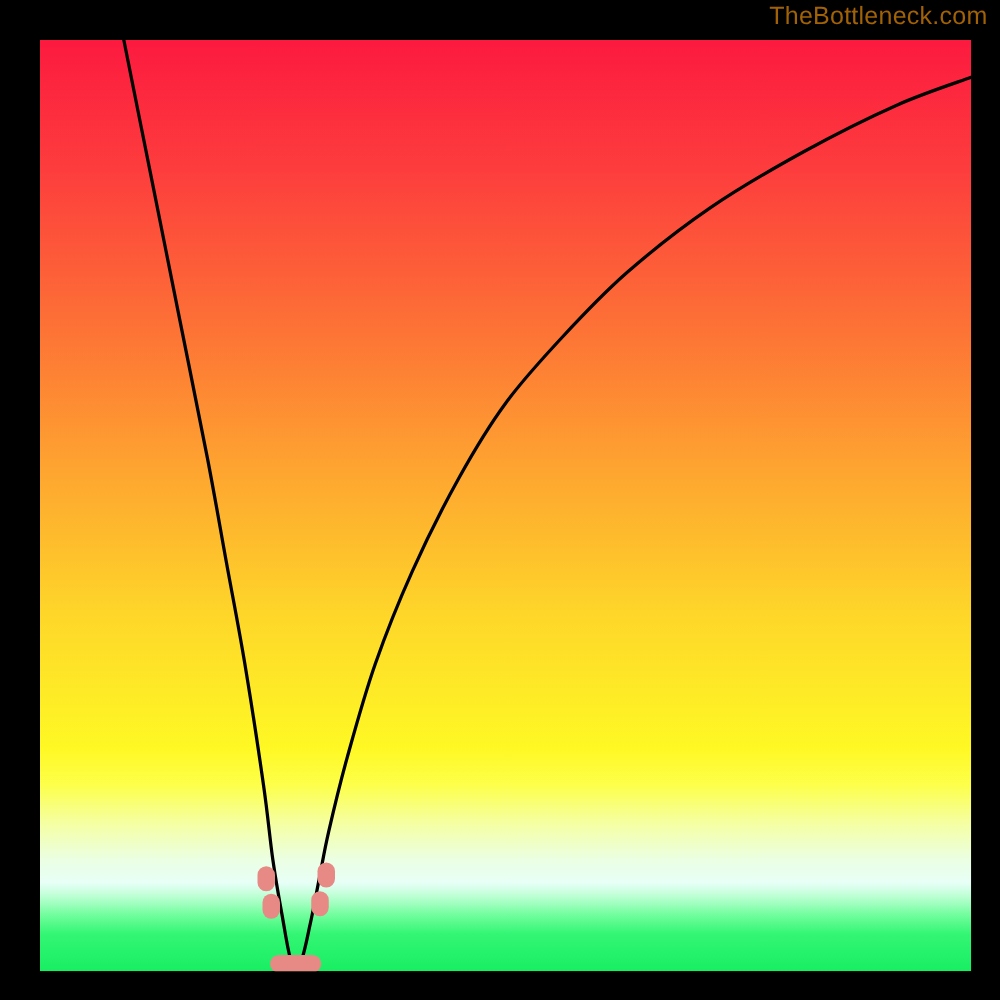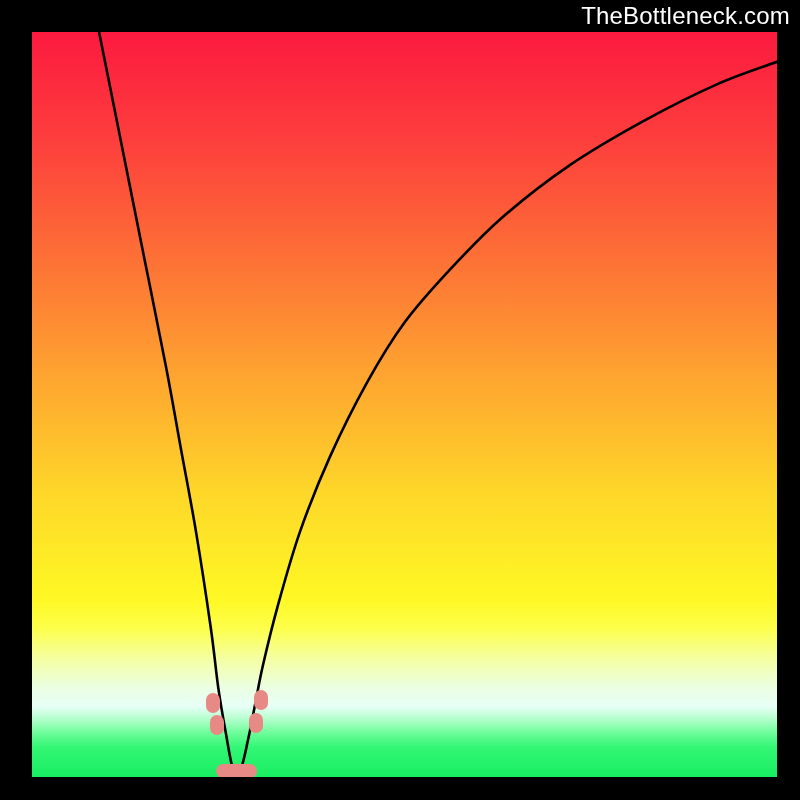--- a/index.html
+++ b/index.html
@@ -15,22 +15,22 @@
     overflow: hidden;
   }
   .gradient {
     position: absolute;
     left: 0; top: 0; width: 100%; height: 100%;
   }
   .watermark {
     position: absolute;
     top: 2px;
     right: 10px;
-    color: #ffffff;
-    font-size: 24px;
+    color: #a16207;
+    font-size: 20px;
     font-weight: 400;
     letter-spacing: 0.2px;
   }
   svg.curve {
     position: absolute;
     left: 0; top: 0; width: 100%; height: 100%;
   }
   .marker {
     position: absolute;
     background: #e78a85;

